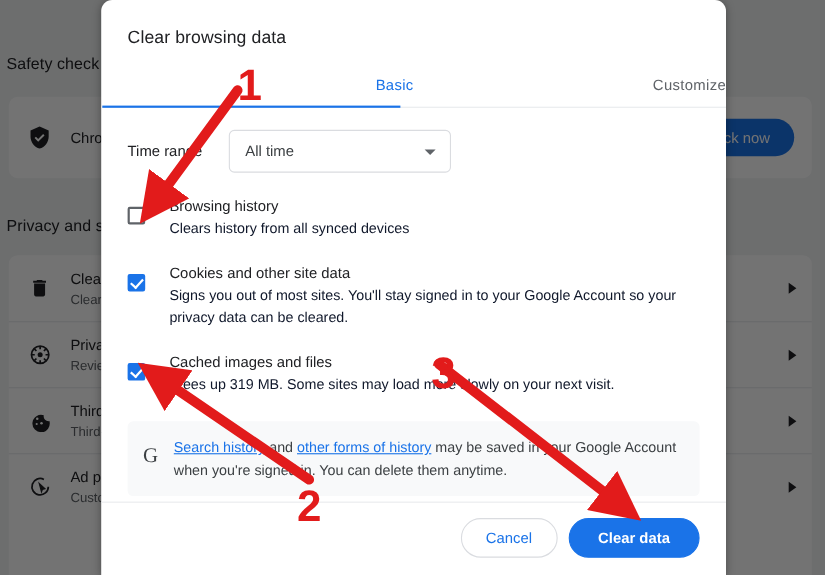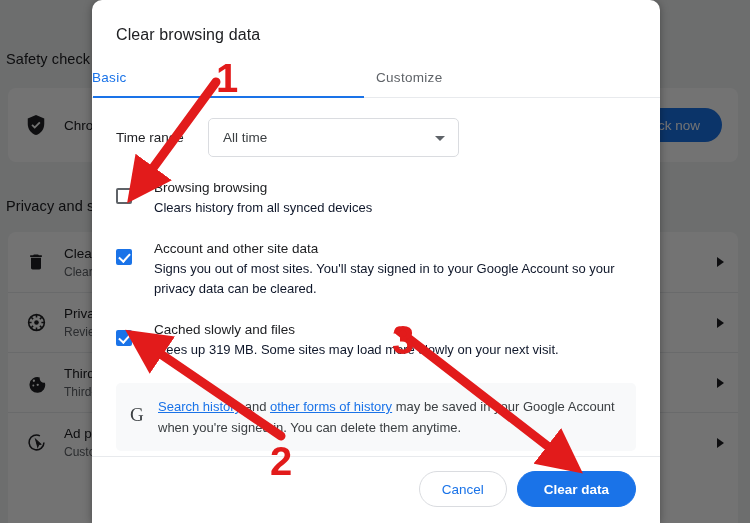--- a/index.html
+++ b/index.html
@@ -163,21 +163,21 @@
   }
 
   .tabs {
     display: flex;
     margin-top: 13px;
     position: relative;
     border-bottom: 1px solid #e8eaed;
   }
   .tab {
     flex: 1 1 50%;
-    text-align: left;
+    text-align: right;
     font-size: 13.5px;
     padding: 11px 0 12px 0;
     color: #5f6368;
     cursor: pointer;
     letter-spacing: 0.3px;
     user-select: none;
   }
   .tab.active {
     color: #1a73e8;
     font-weight: normal;
@@ -204,21 +204,21 @@
     margin-top: 20px;
   }
   .timerange-label {
     font-size: 13.5px;
     color: #202124;
     width: 92px;
     flex: 0 0 92px;
   }
   .select-box {
     position: relative;
-    width: 251px;
+    width: 202px;
     height: 39px;
     border: 1px solid #dadce0;
     border-radius: 5px;
     display: flex;
     align-items: center;
     padding: 0 14px;
     cursor: pointer;
     background: #fff;
   }
   .select-value {
@@ -468,37 +468,37 @@
         <div class="timerange-label">Time range</div>
         <div class="select-box">
           <span class="select-value">All time</span>
           <span class="select-caret"></span>
         </div>
       </div>
 
       <div class="opt">
         <div class="cb unchecked"></div>
         <div class="opt-texts">
-          <div class="opt-title">Browsing browsing</div>
+          <div class="opt-title">Browsing history</div>
           <div class="opt-desc">Clears history from all synced devices</div>
         </div>
       </div>
 
       <div class="opt">
         <div class="cb checked"></div>
         <div class="opt-texts">
-          <div class="opt-title">Account and other site data</div>
+          <div class="opt-title">Cookies and other site data</div>
           <div class="opt-desc">Signs you out of most sites. You'll stay signed in to your Google Account so your privacy data can be cleared.</div>
         </div>
       </div>
 
       <div class="opt">
         <div class="cb checked"></div>
         <div class="opt-texts">
-          <div class="opt-title">Cached slowly and files</div>
+          <div class="opt-title">Cached images and files</div>
           <div class="opt-desc">Frees up 319 MB. Some sites may load more slowly on your next visit.</div>
         </div>
       </div>
 
       <div class="info-box">
         <div class="g-logo">G</div>
         <div class="info-text">
           <a href="#">Search history</a><span> and </span><a href="#">other forms of history</a><span> may be saved in your Google Account when you're signed in. You can delete them anytime.</span>
         </div>
       </div>

